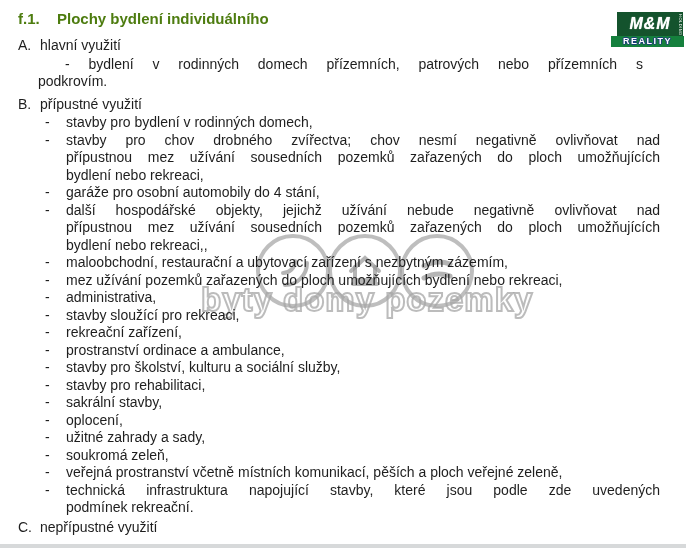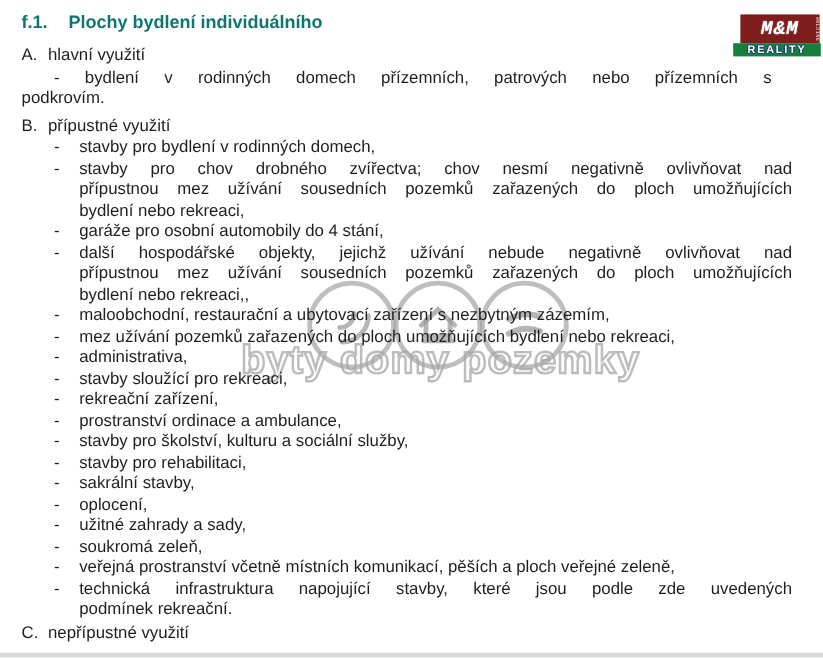--- a/index.html
+++ b/index.html
@@ -18,43 +18,43 @@
   }
   .wm-circle svg{stroke:rgba(150,150,150,.7);fill:none;stroke-width:4;stroke-linecap:round;}
   .wm-text{
     position:absolute;left:201px;top:281px;width:290px;
     font-size:33px;font-weight:bold;letter-spacing:1px;white-space:nowrap;
     color:transparent;-webkit-text-stroke:2px rgba(165,165,165,.75);
   }
 
   
   .content{position:relative;z-index:1;padding:10px 26px 0 18px;font-size:14px;}
-  h1{font-size:15px;line-height:17px;font-weight:bold;margin:0 0 10px 0;color:#0f766e;}
+  h1{font-size:15px;line-height:17px;font-weight:bold;margin:0 0 10px 0;color:#4d7c0f;}
   h1 .num{display:inline-block;width:39px;}
   .sec-head{line-height:17.5px;margin-top:3px;}
   .sec-head .lbl{display:inline-block;width:22px;}
   .sec-head.b{margin-top:5px;}
   .sec-head.c{margin-top:2px;}
 
   .a-par{margin-top:1px;margin-right:17px;}
-  .a-line{line-height:17.5px;}
+  .a-line{line-height:17.5px;margin-left:20px;}
   .a-line.first{padding-left:27px;}
   .stretch{text-align:justify;text-align-last:justify;}
 
   .b-list{margin-top:1px;}
   .li{display:flex;padding-left:27px;}
   .li .dash{flex:0 0 21px;line-height:17.5px;}
   .li .txt{flex:1;}
   .txt .line{line-height:17.5px;}
 
   
   .logo{position:absolute;top:12px;right:2px;width:73px;z-index:2;}
   .logo-red{
-    width:66px;height:24px;margin-left:auto;margin-right:1px;background:#7f1d1d;
-    position:relative;display:flex;align-items:center;justify-content:center;font-family:Liberation Mono, monospace;
+    width:66px;height:24px;margin-left:auto;margin-right:1px;background:#14532d;
+    position:relative;display:flex;align-items:center;justify-content:center;
   }
   .logo-mm{
     color:#ffffff;font-weight:bold;font-style:italic;font-size:16px;letter-spacing:1px;
     text-shadow:0 0 1px #ffffff;
   }
   .logo-side{
     position:absolute;right:1px;top:2px;color:#ffffff;font-size:4px;line-height:4px;
     writing-mode:vertical-rl;letter-spacing:.5px;
   }
   .logo-blue{

